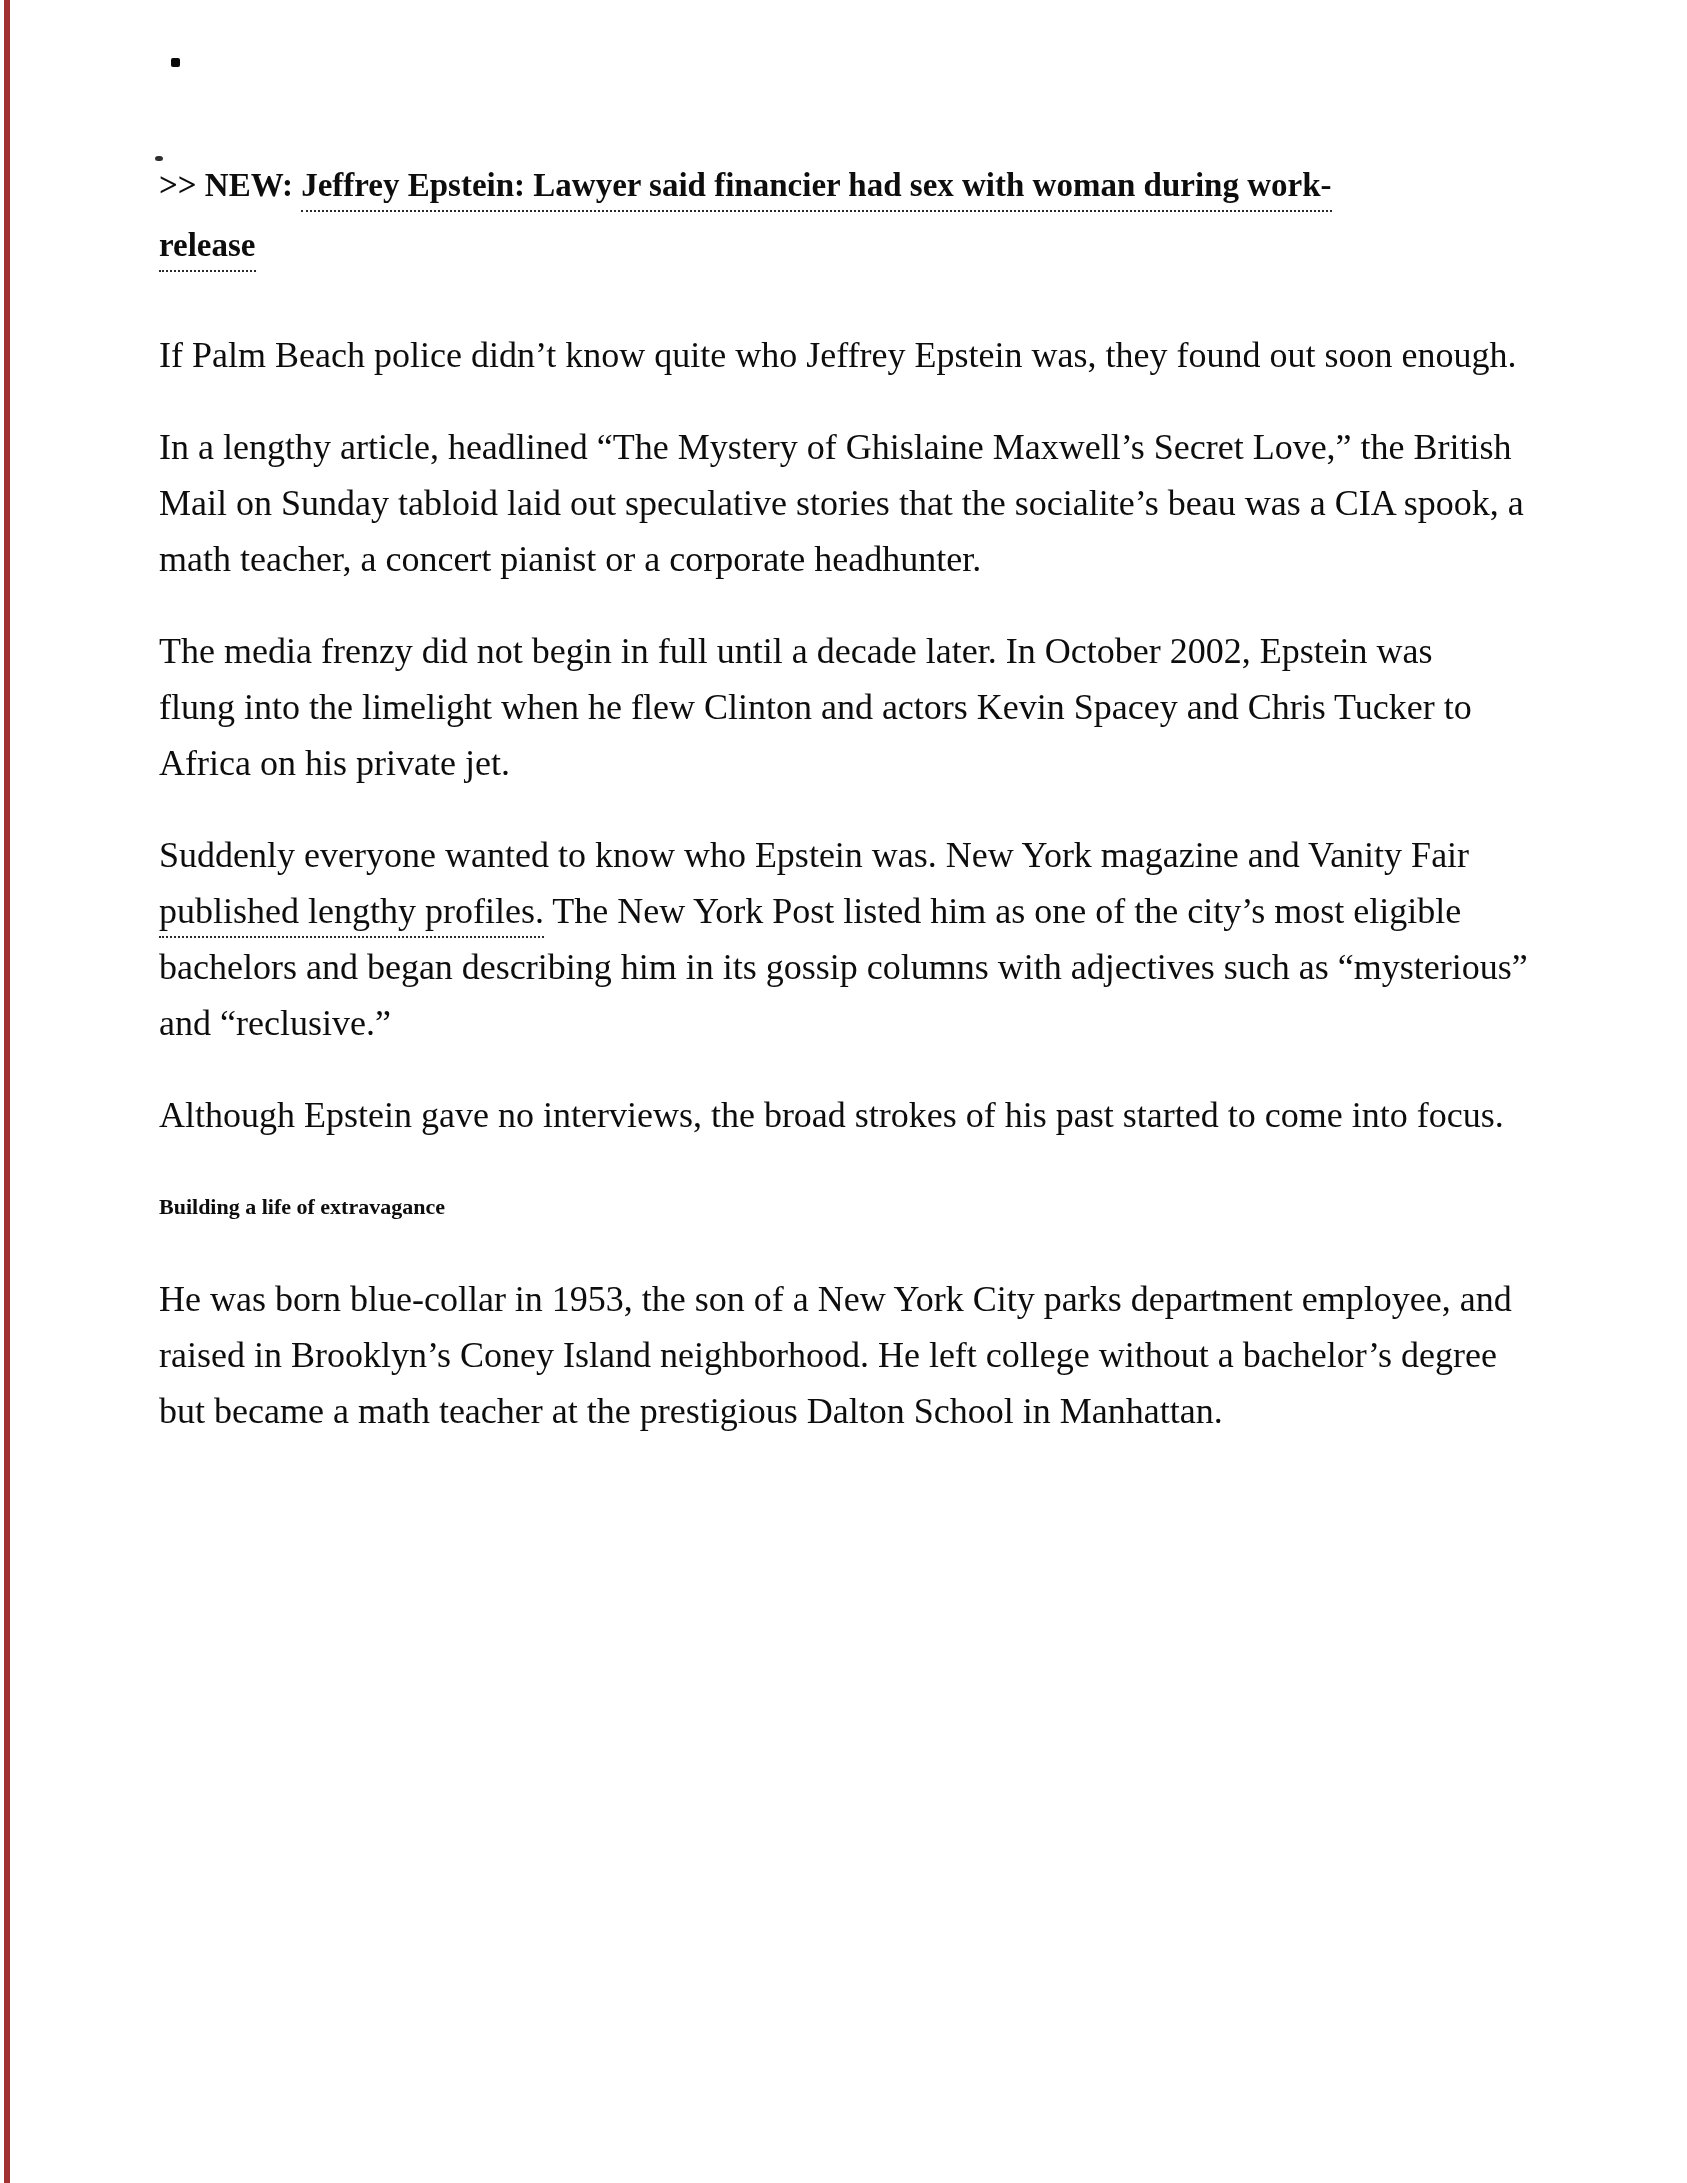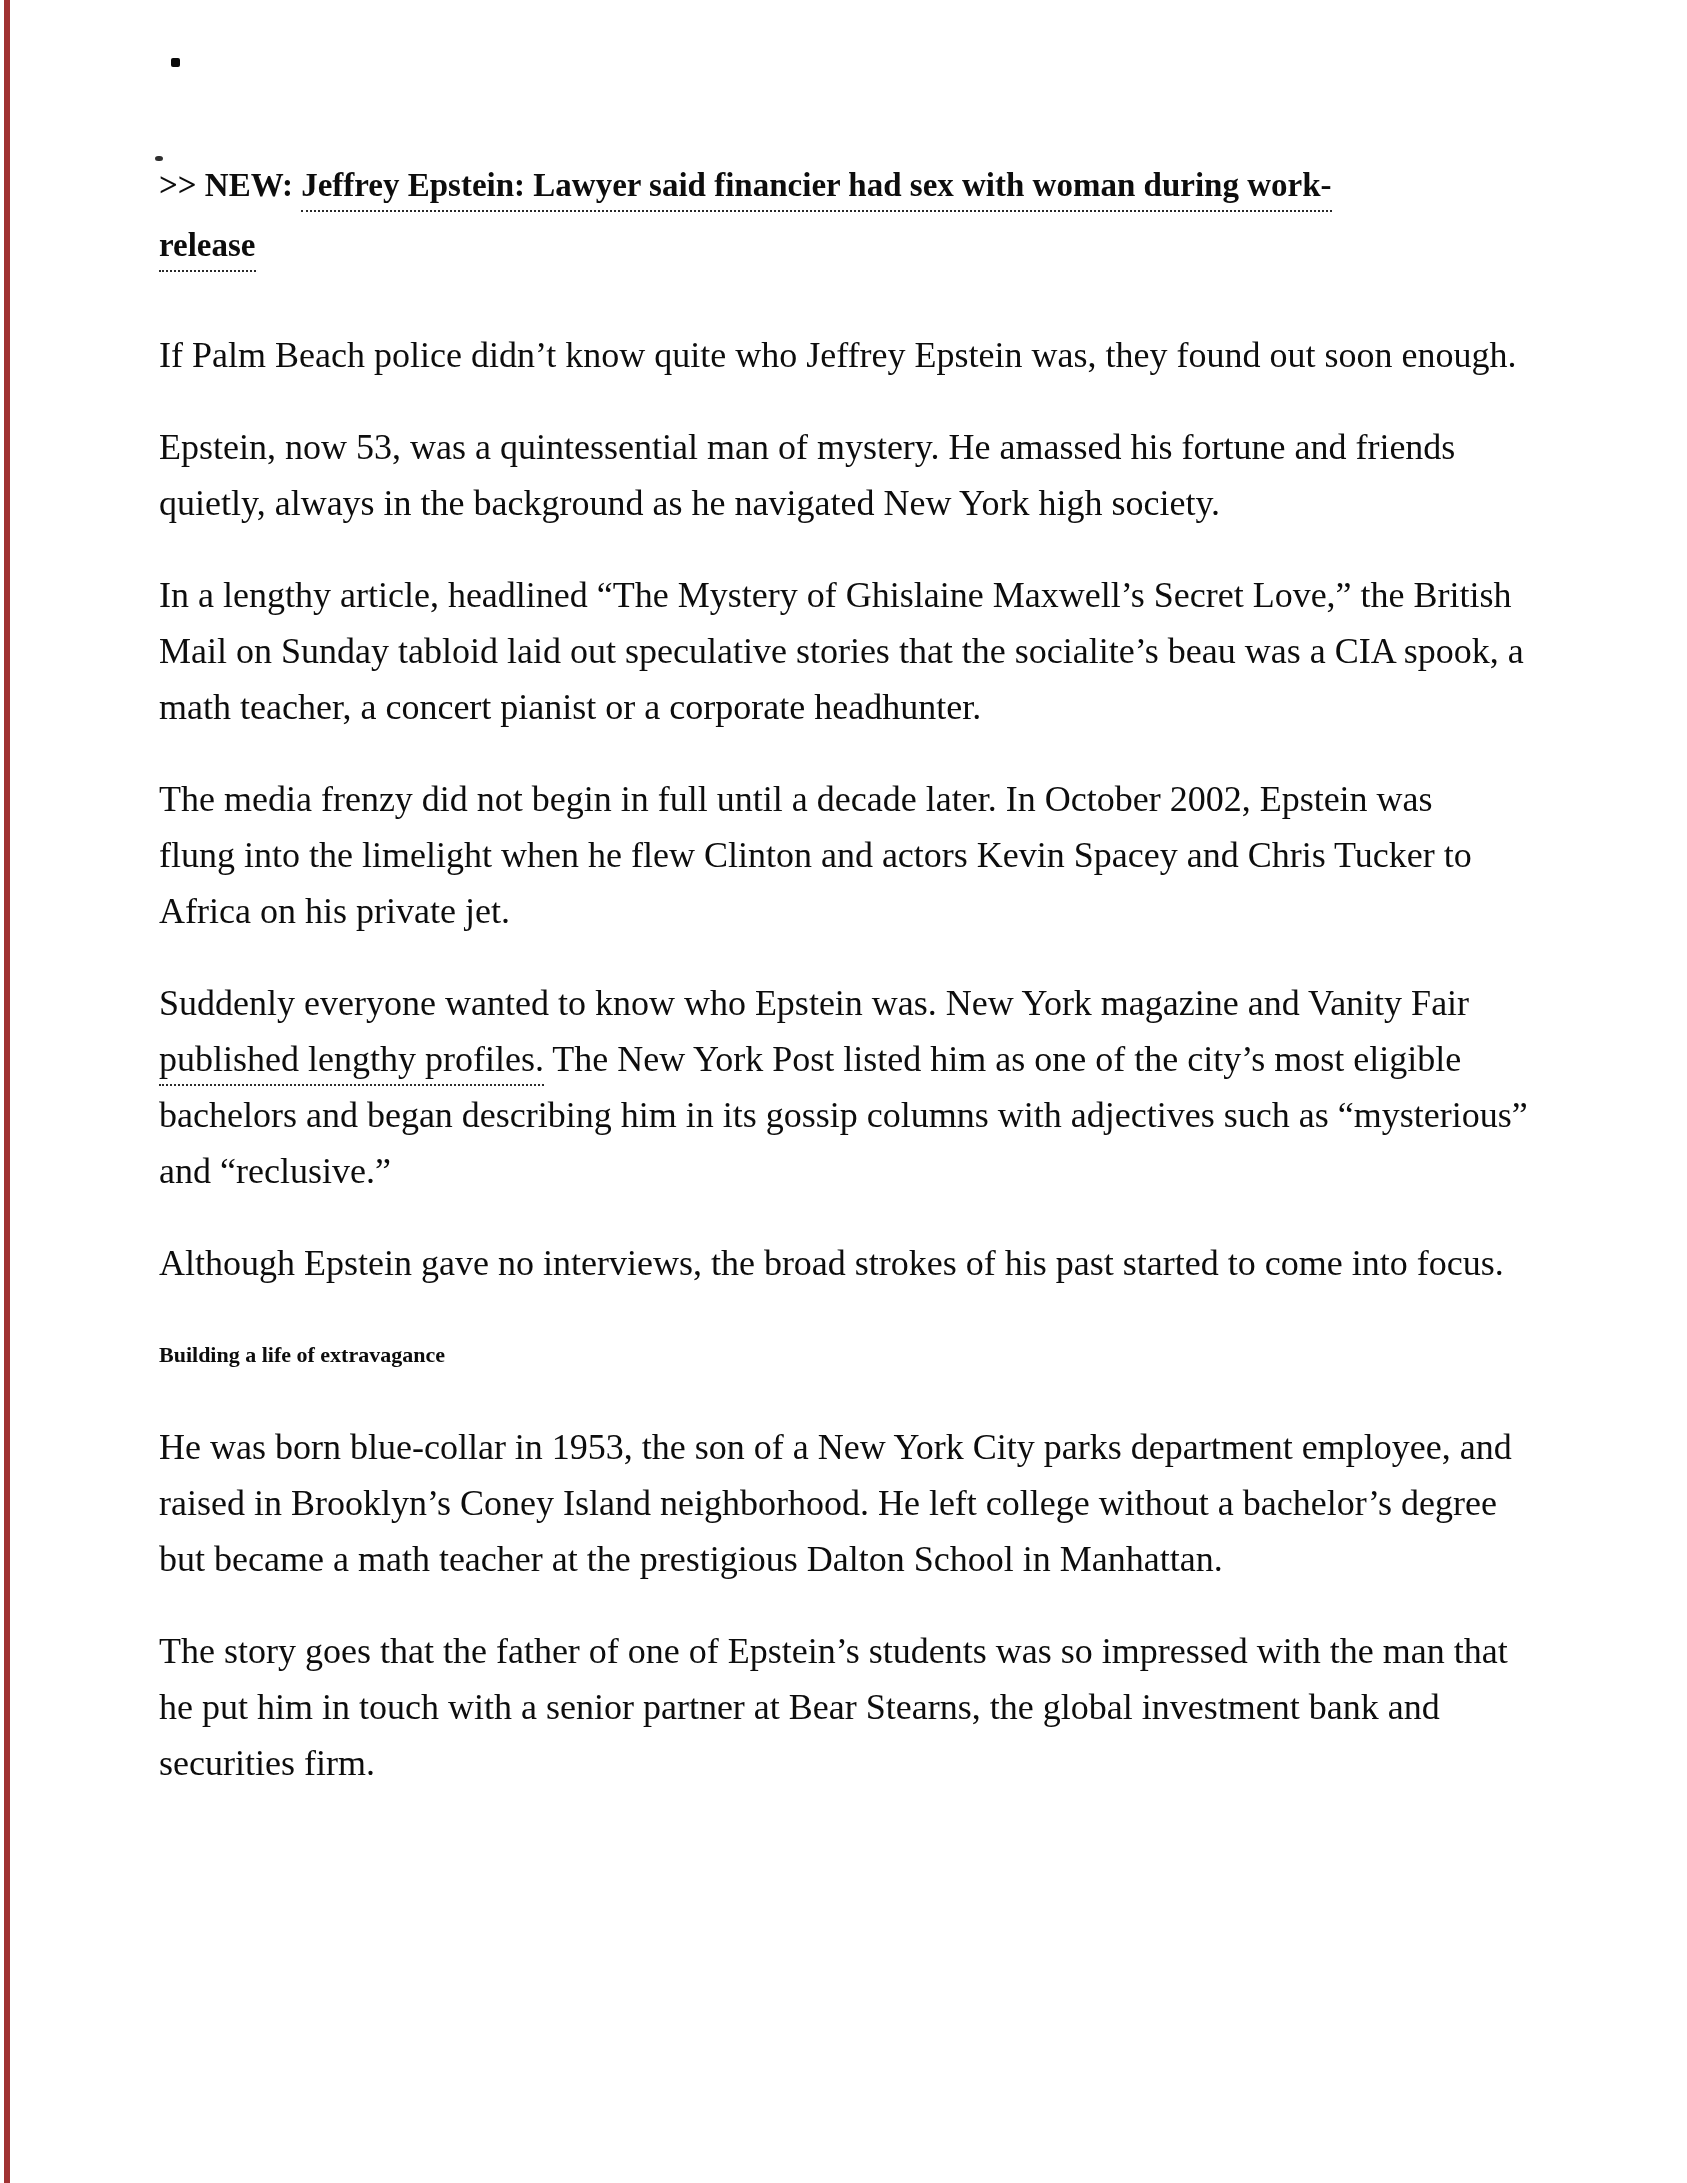--- a/index.html
+++ b/index.html
@@ -84,22 +84,20 @@
 <div class="page" style="background: rgb(255, 255, 255); color: rgb(13, 13, 13);">
   <div class="edge-stripe" style="background: rgb(160, 50, 50);"></div>
   <div class="artifact dot"></div>
   <div class="artifact speck"></div>
 
   <div class="content">
     <h1 class="headline"><span>&gt;&gt; NEW: </span><span class="hl-link">Jeffrey Epstein: Lawyer said financier had sex with woman during work-</span><br><span class="hl-link">release</span></h1>
 
     <p class="para">If Palm Beach police didn’t know quite who Jeffrey Epstein was, they found out soon enough.</p>
 
-    <p class="para">Epstein, now 53, was a quintessential man of mystery. He amassed his fortune and friends
-quietly, always in the background as he navigated New York high society.</p>
 
 
     <p class="para">In a lengthy article, headlined “The Mystery of Ghislaine Maxwell’s Secret Love,” the British
 Mail on Sunday tabloid laid out speculative stories that the socialite’s beau was a CIA spook, a
 math teacher, a concert pianist or a corporate headhunter.</p>
 
 
     <p class="para">The media frenzy did not begin in full until a decade later. In October 2002, Epstein was
 flung into the limelight when he flew Clinton and actors Kevin Spacey and Chris Tucker to
 Africa on his private jet.</p>
@@ -110,18 +108,15 @@
 and “reclusive.”</span></p>
 
     <p class="para">Although Epstein gave no interviews, the broad strokes of his past started to come into focus.</p>
 
     <h2 class="subhead">Building a life of extravagance</h2>
 
     <p class="para">He was born blue-collar in 1953, the son of a New York City parks department employee, and
 raised in Brooklyn’s Coney Island neighborhood. He left college without a bachelor’s degree
 but became a math teacher at the prestigious Dalton School in Manhattan.</p>
 
-    <p class="para">The story goes that the father of one of Epstein’s students was so impressed with the man that
-he put him in touch with a senior partner at Bear Stearns, the global investment bank and
-securities firm.</p>
   </div>
 </div>
 
 
 </body></html>

